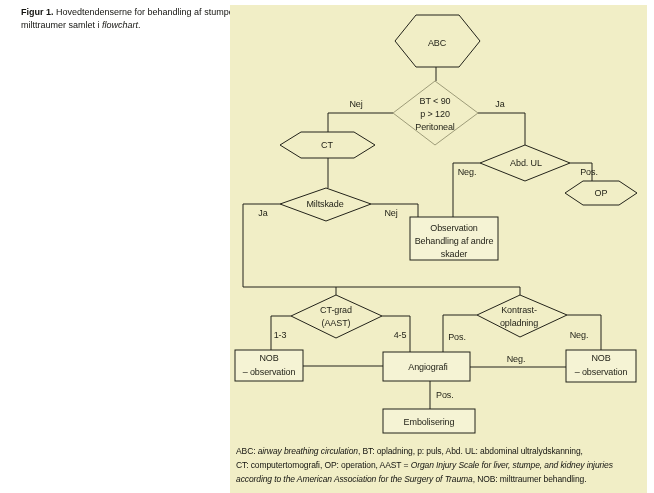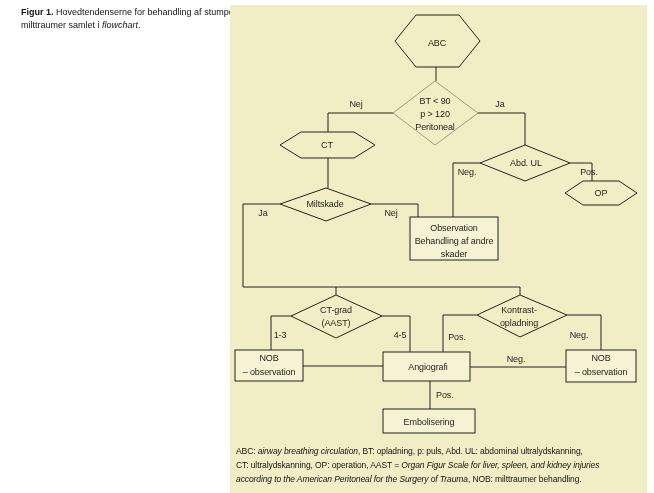--- a/index.html
+++ b/index.html
@@ -102,15 +102,15 @@
   <text class="el" x="280" y="338">1-3</text>
   <text class="el" x="400" y="338">4-5</text>
   <text class="el" x="457" y="340">Pos.</text>
   <text class="el" x="579" y="338">Neg.</text>
   <text class="el" x="516" y="362">Neg.</text>
   <text class="el start" x="436" y="398">Pos.</text>
 </svg>
 
 <div class="footnote">
   <div><span>ABC: </span><i>airway breathing circulation</i><span>, BT: opladning, p: puls, Abd. UL: abdominal ultralydskanning,</span></div>
-  <div><span>CT: ultralydskanning, OP: operation, AAST = </span><i>Organ Figur Scale for liver, spleen, and kidney injuries</i></div>
-  <div><i>according to the American Peritoneal for the Surgery of Trauma</i><span>, NOB: milttraumer behandling.</span></div>
+  <div><span>CT: computertomografi, OP: operation, AAST = </span><i>Organ Injury Scale for liver, stumpe, and kidney injuries</i></div>
+  <div><i>according to the American Association for the Surgery of Trauma</i><span>, NOB: milttraumer behandling.</span></div>
 </div>
 
 </body></html>

